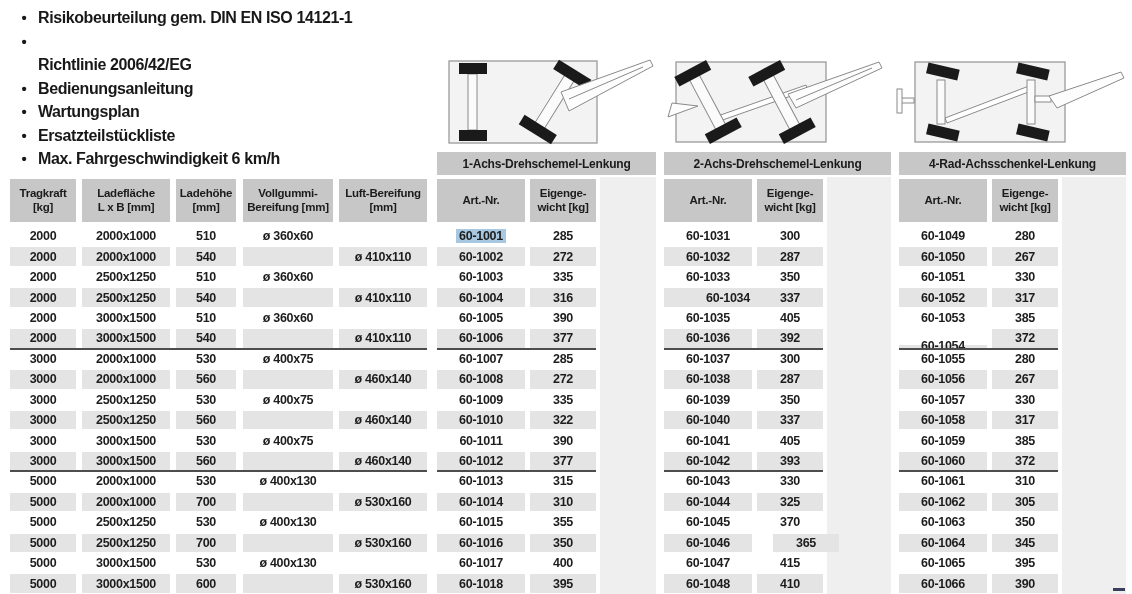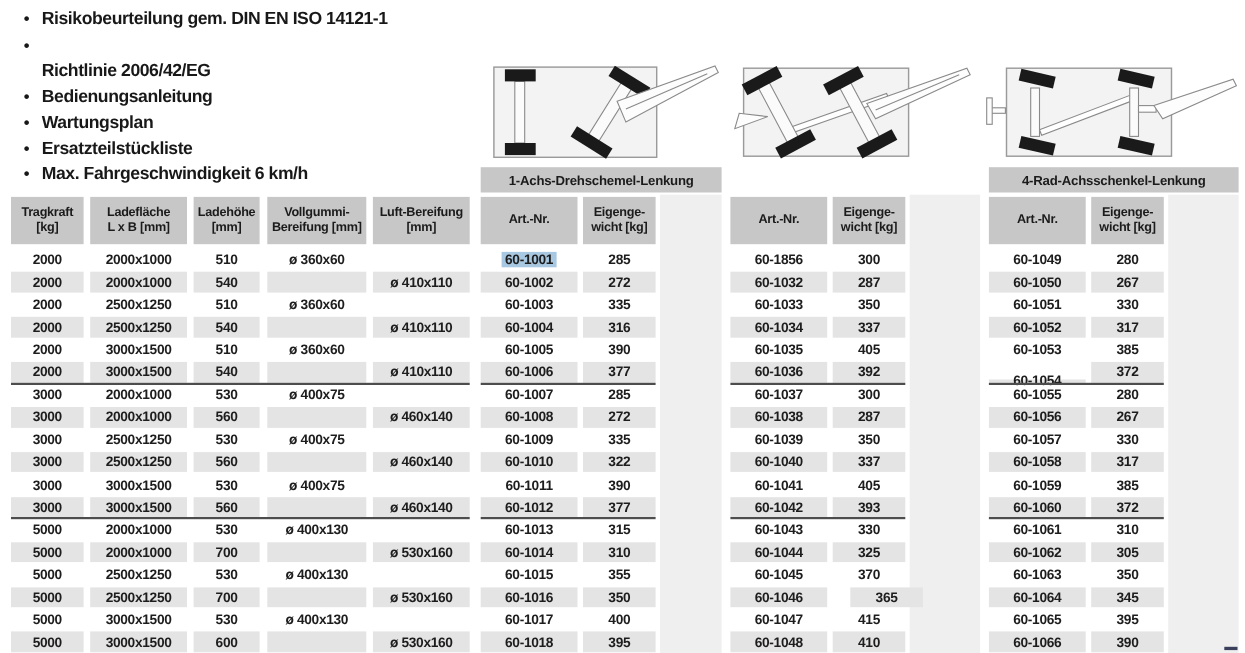--- a/index.html
+++ b/index.html
@@ -127,20 +127,23 @@
     </svg>
   </div>
 
   <div class="band" style="left:600px;width:56px;"></div>
   <div class="band" style="left:827px;width:64px;"></div>
   <div class="band" style="left:1062px;width:64px;"></div>
 
   <div class="gtitle" style="left:437px;width:219px;">
     <span>1-Achs-Drehschemel-Lenkung</span>
   </div>
+  <div class="gtitle" style="left:664px;width:227px;">
+    <span>2-Achs-Drehschemel-Lenkung</span>
+  </div>
   <div class="gtitle" style="left:899px;width:227px;">
     <span>4-Rad-Achsschenkel-Lenkung</span>
   </div>
 
   <div class="hbox" style="left:10px;width:66px;">
     <span>Tragkraft</span>
     <span>[kg]</span>
   </div>
   <div class="hbox" style="left:82px;width:88px;">
     <span>Ladefläche</span>
@@ -198,21 +201,21 @@
         <div class="cell" style="left: 339px; width: 88px;">
           <span></span>
         </div>
         <div class="cell" style="left: 437px; width: 88px;">
           <span class="hl">60-1001</span>
         </div>
         <div class="cell" style="left: 530px; width: 66px;">
           <span>285</span>
         </div>
         <div class="cell" style="left: 664px; width: 88px;">
-          <span>60-1856</span>
+          <span>60-1031</span>
         </div>
         <div class="cell" style="left: 757px; width: 66px;">
           <span>300</span>
         </div>
         <div class="cell" style="left: 899px; width: 88px;">
           <span>60-1049</span>
         </div>
         <div class="cell" style="left: 992px; width: 66px;">
           <span>280</span>
         </div>
@@ -302,21 +305,21 @@
         </div>
         <div class="cell" style="left: 339px; width: 88px;">
           <span>ø 410x110</span>
         </div>
         <div class="cell" style="left: 437px; width: 88px;">
           <span>60-1004</span>
         </div>
         <div class="cell" style="left: 530px; width: 66px;">
           <span>316</span>
         </div>
-        <div class="cell" style="left: 664px; width: 88px;">
+        <div class="cell" style="left: 664px; width: 88px; padding-left: 20px;">
           <span>60-1034</span>
         </div>
         <div class="cell" style="left: 757px; width: 66px;">
           <span>337</span>
         </div>
         <div class="cell" style="left: 899px; width: 88px;">
           <span>60-1052</span>
         </div>
         <div class="cell" style="left: 992px; width: 66px;">
           <span>317</span>

